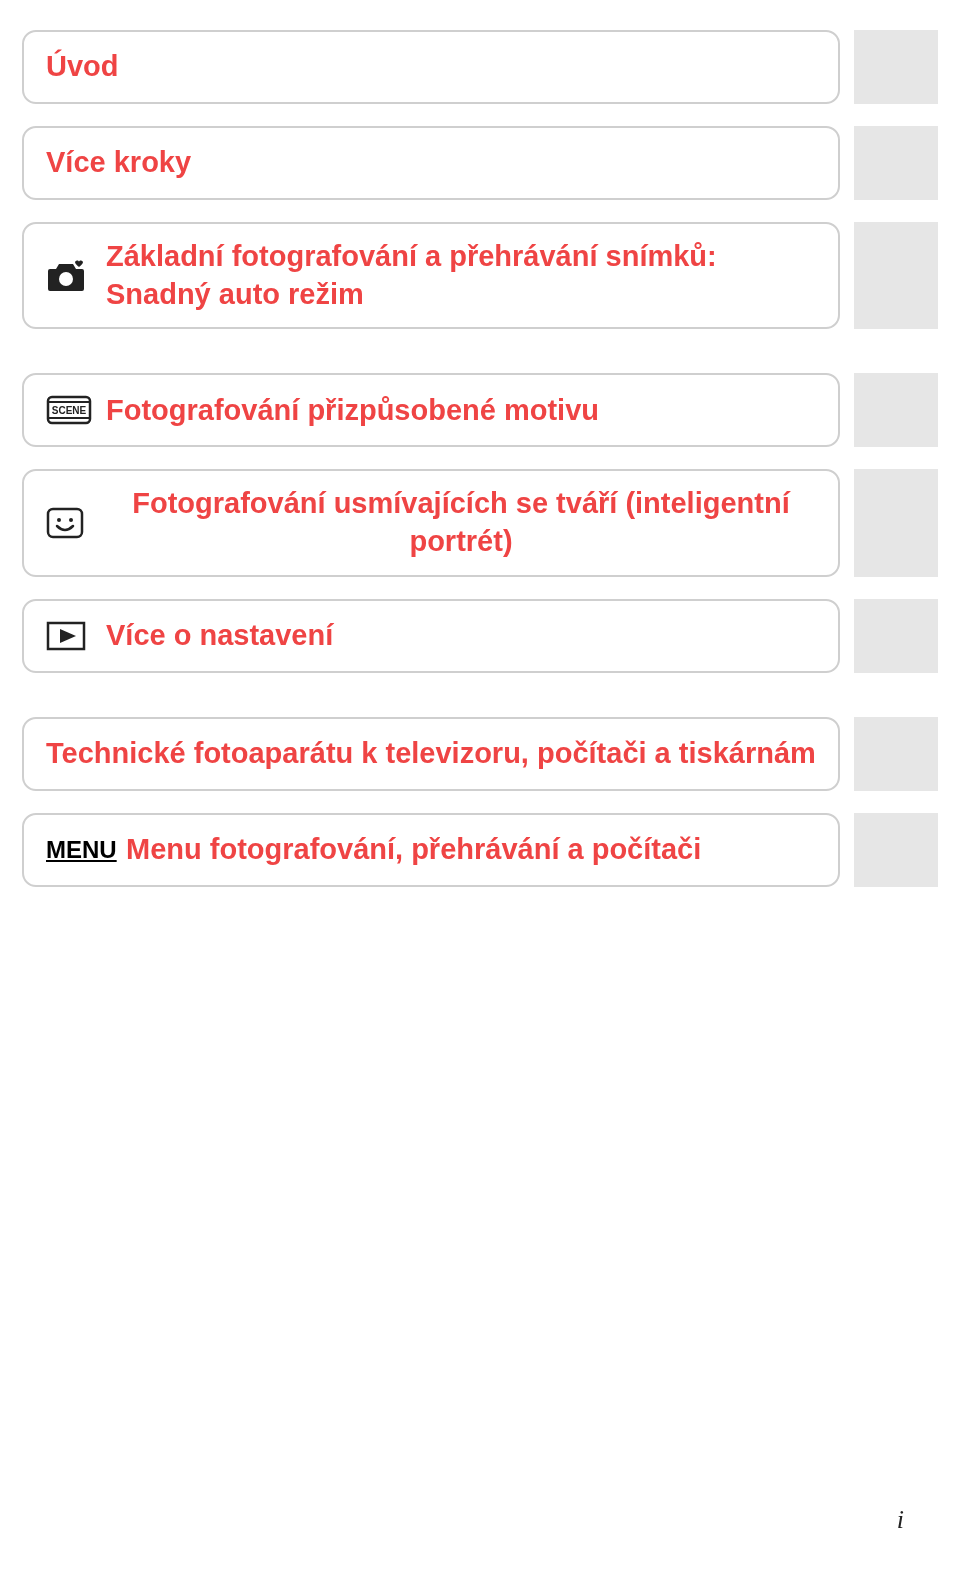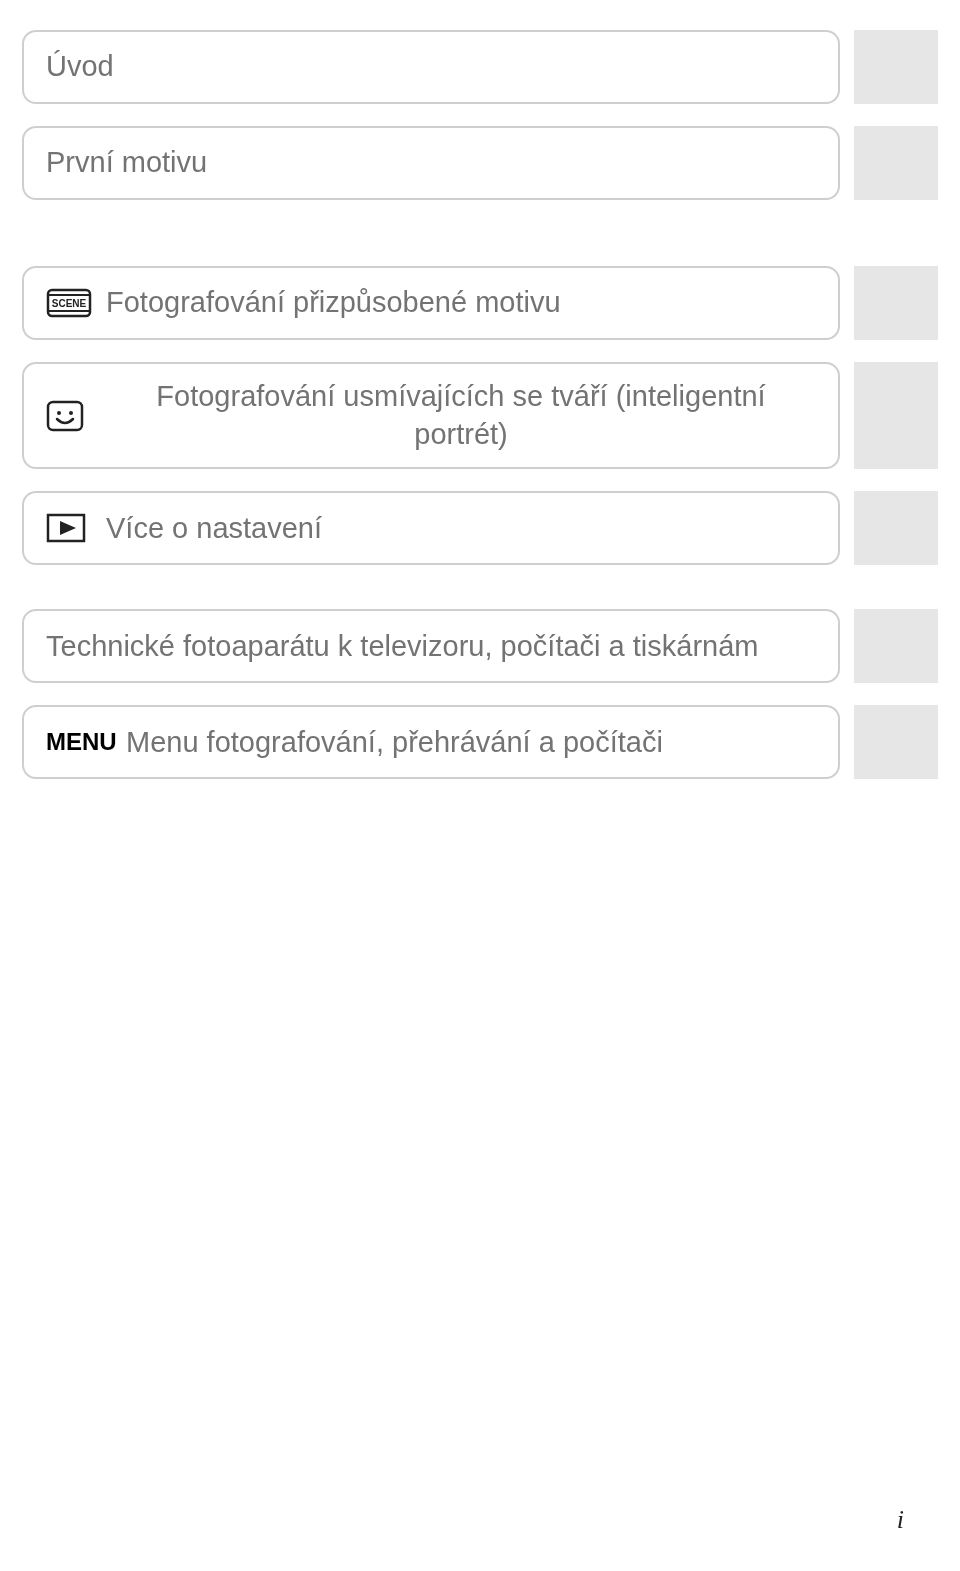--- a/index.html
+++ b/index.html
@@ -41,22 +41,22 @@
     flex-shrink: 0;
     display: flex;
     align-items: center;
     justify-content: flex-start;
     border-radius: 8px;
   }
   .text-col {
     flex: 1;
     font-size: 29px;
     line-height: 1.3;
-    font-weight: 400;
-    color: #737373;
+    font-weight: 700;
+    color: #ef4444;
   }
   .text-italic { font-style: italic; }
   .menu-label {
     font-size: 24px;
     font-weight: 700;
     letter-spacing: 0px;
     font-family: Arial, sans-serif;
   }
   .page-num {
     position: absolute;
@@ -77,27 +77,39 @@
     <div class="card-inner">
       <div class="text-col">Úvod</div>
     </div>
   </div>
   <div class="tab"></div>
 </div>
 
 <div class="row">
   <div class="card">
     <div class="card-inner">
-      <div class="text-col">První motivu</div>
+      <div class="text-col">Více kroky</div>
     </div>
   </div>
   <div class="tab"></div>
 </div>
 
 <div class="row">
+  <div class="card" style="min-height:106px;">
+    <div class="card-inner">
+      <div class="icon-col">
+        <svg width="40" height="34" viewBox="0 0 40 34">
+          <path d="M4 10 h6 l3 -5 h14 l3 5 h6 a2 2 0 0 1 2 2 v18 a2 2 0 0 1 -2 2 h-32 a2 2 0 0 1 -2 -2 v-18 a2 2 0 0 1 2 -2 z" fill="#222"></path>
+          <circle cx="20" cy="20" r="7" fill="#fff"></circle>
+          <path d="M29 3 c1 -2 4 -2 4 0 c0 -2 3 -2 4 0 c0 2 -4 5 -4 5 s-4 -3 -4 -5 z" fill="#222"></path>
+        </svg>
+      </div>
+      <div class="text-col">Základní fotografování a přehrávání snímků: Snadný auto režim</div>
+    </div>
+  </div>
   <div class="tab"></div>
 </div>
 
 <div class="row">
   <div class="tab"></div>
 </div>
 
 <div class="row">
   <div class="card">
     <div class="card-inner">
@@ -156,21 +168,21 @@
     <div class="card-inner">
       <div class="text-col">Technické fotoaparátu k televizoru, počítači a tiskárnám</div>
     </div>
   </div>
   <div class="tab"></div>
 </div>
 
 <div class="row">
   <div class="card">
     <div class="card-inner">
-      <div class="icon-col" style="width:80px;">
+      <div class="icon-col" style="width:80px;text-decoration:underline;">
         <span class="menu-label">MENU</span>
       </div>
       <div class="text-col">Menu fotografování, přehrávání a počítači</div>
     </div>
   </div>
   <div class="tab"></div>
 </div>
 
 <div class="row">
   <div class="tab"></div>

